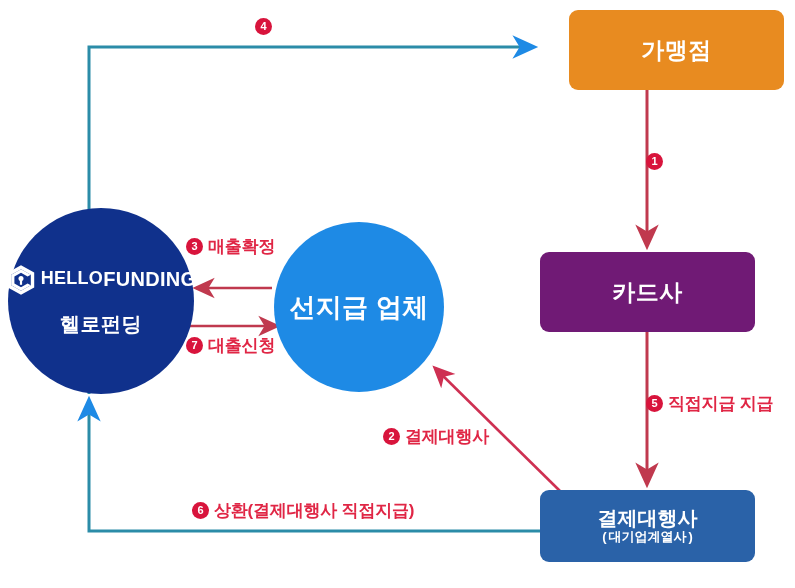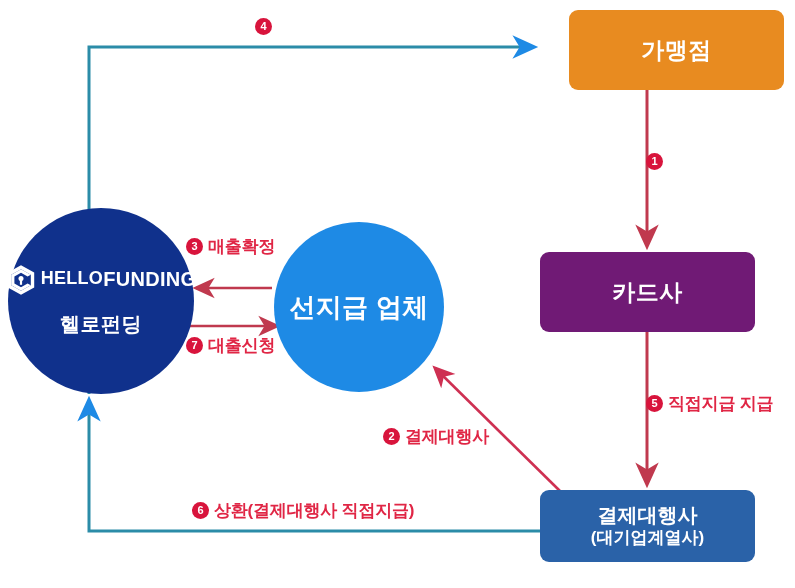--- a/index.html
+++ b/index.html
@@ -50,21 +50,21 @@
     left: 540px; top: 252px; width: 215px; height: 80px;
     background: #701a75;
     font-size: 23px;
     letter-spacing: .5px;
   }
   .box-pg {
     left: 540px; top: 490px; width: 215px; height: 72px;
     background: #2A62A8;
     font-size: 20px;
   }
-  .box-pg .pg-sub { font-size: 17px; display: block; }
+  .box-pg .pg-sub { font-size: 13px; display: block; font-family: Liberation Mono, monospace; }
 
   
   .circle {
     position: absolute;
     border-radius: 50%;
     display: flex;
     flex-direction: column;
     align-items: center;
     justify-content: center;
     color: #ffffff;

